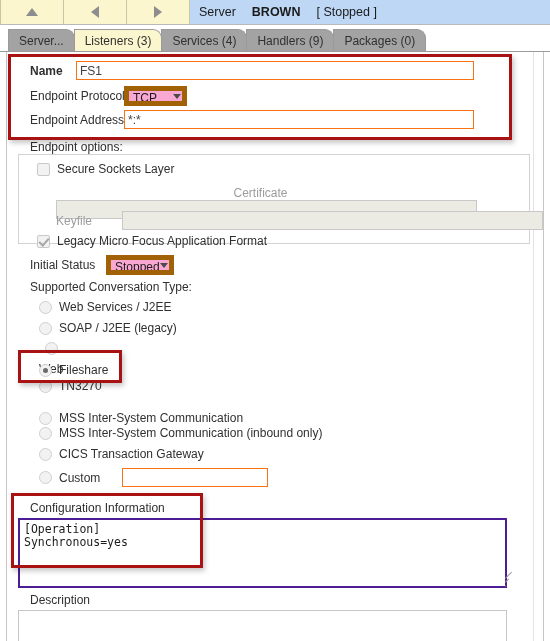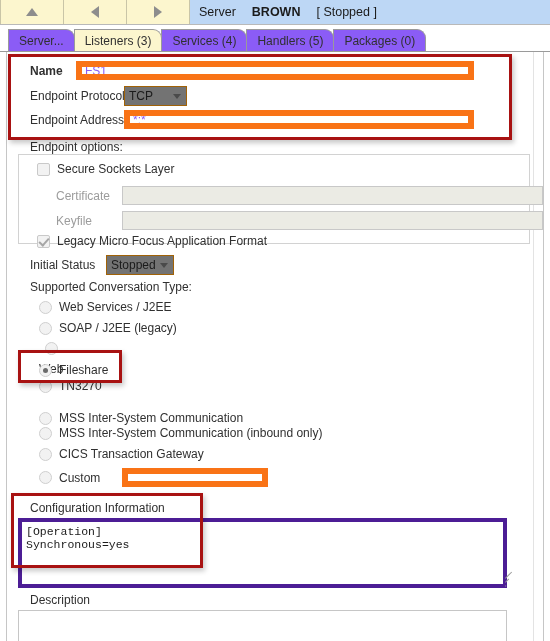--- a/index.html
+++ b/index.html
@@ -69,21 +69,21 @@
     box-sizing: border-box;
     background: #ffffff;
     border-bottom: 1px solid #9a9a9a;
   }
   .tab {
     height: 22px;
     line-height: 22px;
     padding: 0 10px;
     font-size: 12px;
     color: #303030;
-    background: #8b5cf6;
+    background: #a3a3a3;
     border: 1px solid #9a9a9a;
     border-bottom: none;
     border-radius: 0 9px 0 0;
     margin-right: -1px;
     cursor: pointer;
     box-sizing: border-box;
     position: relative;
   }
   .tab.active {
     background: #fcf6ce;
@@ -118,40 +118,40 @@
     align-items: center;
     padding-left: 12px;
   }
   .lbl { color: #303030; font-size: 12px; white-space: nowrap; }
   .lbl.bold { font-weight: bold; }
   .lbl.dim { color: #9c9c9c; }
 
   input.txt {
     font-family: "Liberation Sans", sans-serif;
     font-size: 12px;
-    color: #8b5cf6;
-    border: 6px solid #f97316;
+    color: #404040;
+    border: 1px solid #f97316;
     background: #ffffff;
     height: 19px;
     padding: 0 3px;
     box-sizing: border-box;
     outline: none;
   }
   input.txt[disabled] {
     background: #ebebe4;
     border: 1px solid #c8c8c8;
     color: #a0a0a0;
   }
   select.sel {
     font-family: "Liberation Sans", sans-serif;
     font-size: 12px;
     color: #1b1b1b;
     height: 20px;
-    border: 1px solid #a16207;
-    background: #737373;
+    border: 5px solid #a16207;
+    background: #f9a8d4;
     padding: 0 2px 0 4px;
     box-sizing: border-box;
     -webkit-appearance: none;
     appearance: none;
     outline: none;
   }
   .selwrap { position: relative; display: inline-block; }
   .selwrap .caret {
     position: absolute;
     right: 6px; top: 50%;
@@ -218,23 +218,22 @@
     font-family: "DejaVu Sans Mono", monospace;
     font-size: 11.5px;
     color: #1b1b1b;
     box-sizing: border-box;
     padding: 3px 4px;
     resize: none;
     outline: none;
     line-height: 13px;
   }
   textarea.ta.focused {
-    border: 4px solid #4c1d95;
-    background: #ffffff;
-    font-family: Liberation Mono, monospace;
+    border: 2px solid #4c1d95;
+    background: #ffffff;
   }
   textarea.ta.plain {
     border: 1px solid #c6c6c6;
     background: #ffffff;
   }
   .resize-grip {
     position: absolute;
     width: 10px; height: 10px;
     pointer-events: none;
   }
@@ -273,21 +272,21 @@
     <span>Server</span>
     <span class="srv-name">BROWN</span>
     <span class="srv-state">[ Stopped ]</span>
   </div>
 </div>
 
 <div class="tabstrip">
   <div class="tab">Server...</div>
   <div class="tab active">Listeners (3)</div>
   <div class="tab">Services (4)</div>
-  <div class="tab">Handlers (5)</div>
+  <div class="tab">Handlers (9)</div>
   <div class="tab">Packages (0)</div>
 </div>
 
 <div class="content">
 
   <div class="panel-edge-l"></div>
   <div class="panel-edge-r2"></div>
   <div class="panel-edge-r"></div>
 
   <div class="row" style="left:18px; top:9px;">
@@ -314,21 +313,21 @@
     <span class="lbl">Endpoint options:</span>
   </div>
 
   <div class="groupbox" style="left:18px; top:102px; width:512px; height:90px;"></div>
 
   <div class="row opt" style="left:25px; top:110px;">
     <span class="cb"></span>
     <span class="lbl">Secure Sockets Layer</span>
   </div>
 
-  <div class="row" style="left:44px; top:134px;">
+  <div class="row" style="left:44px; top:134px;flex-direction:column;">
     <span class="lbl dim" style="width:66px;">Certificate</span>
     <input class="txt" style="width: 421px;" disabled="" type="text" value="">
   </div>
 
   <div class="row" style="left:44px; top:159px;">
     <span class="lbl dim" style="width:66px;">Keyfile</span>
     <input class="txt" style="width: 421px;" disabled="" type="text" value="">
   </div>
 
   <div class="row opt" style="left:25px; top:182px;">

